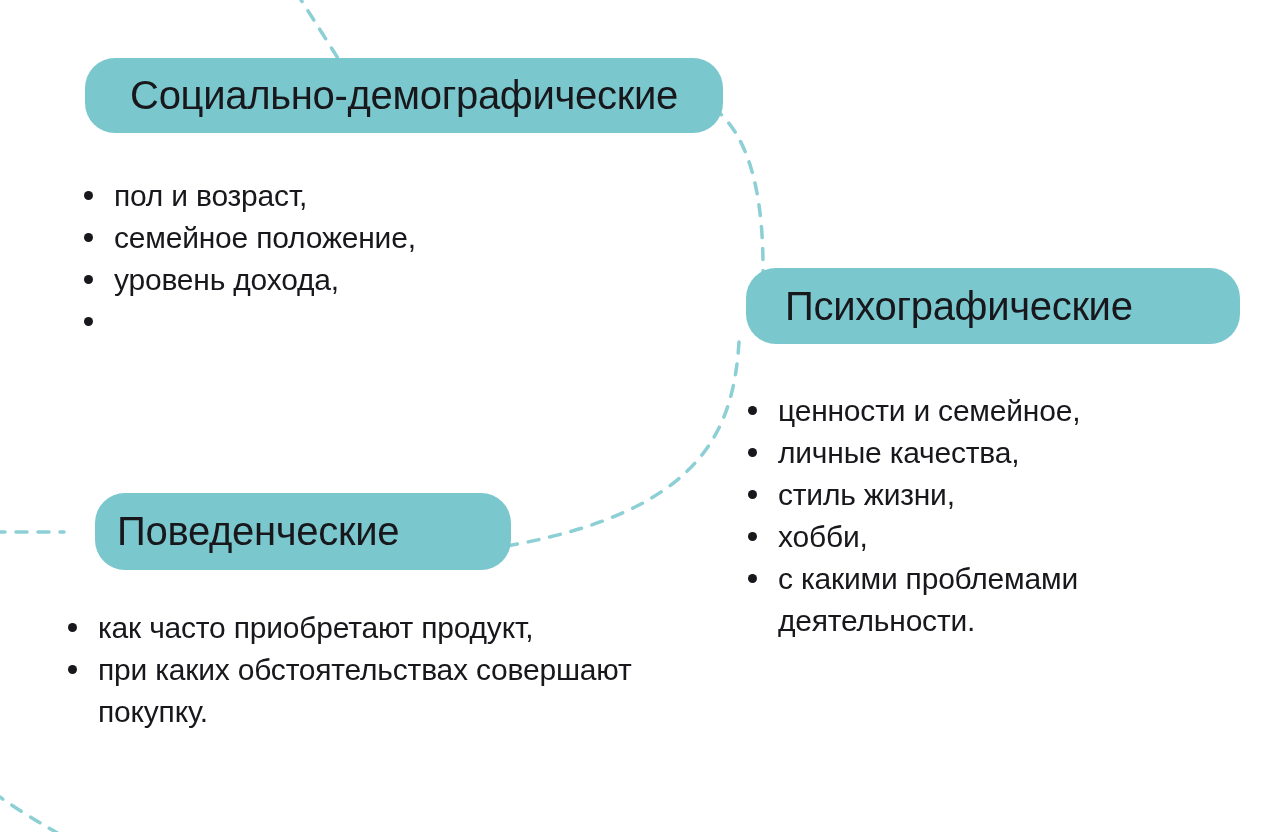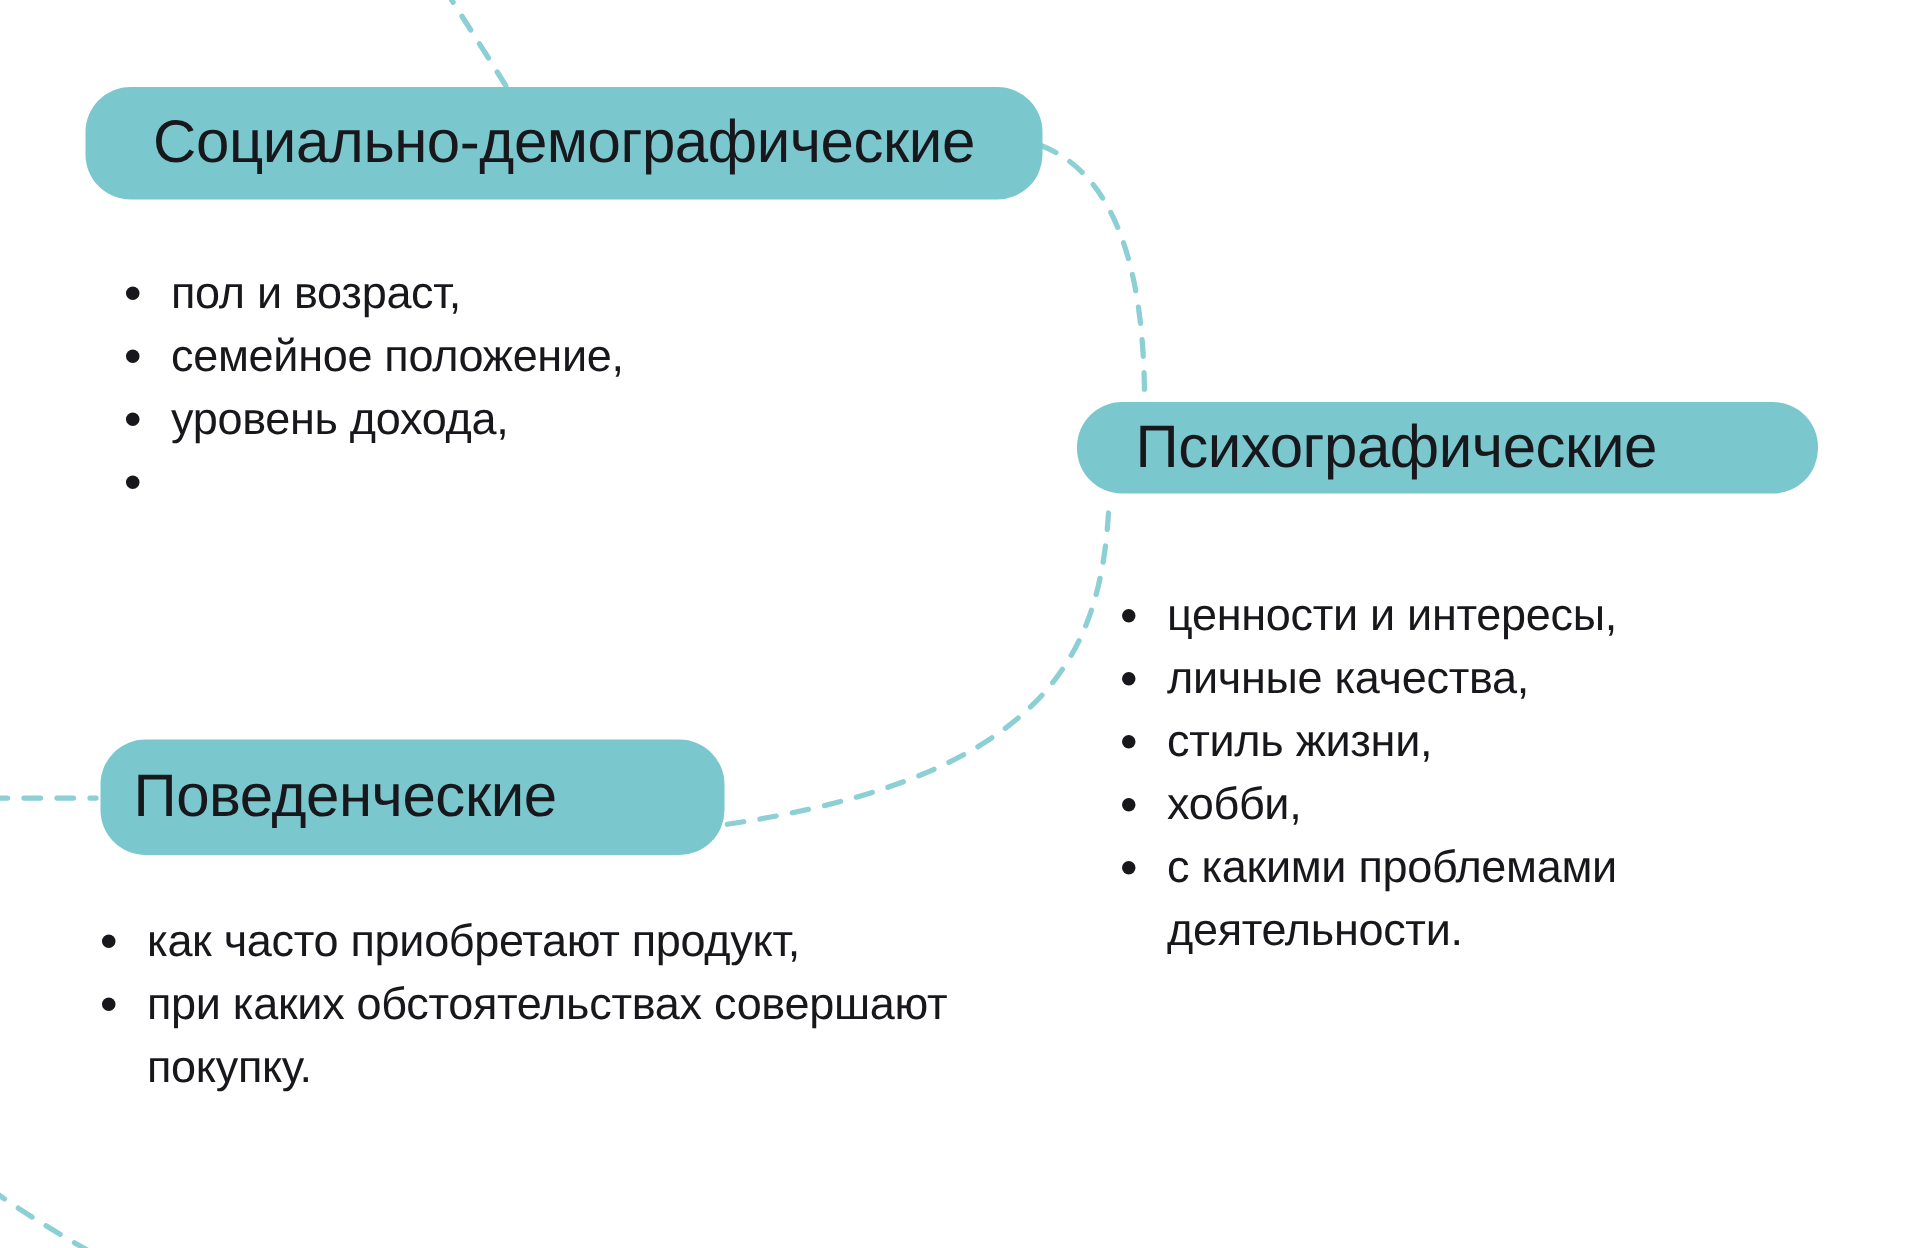--- a/index.html
+++ b/index.html
@@ -22,20 +22,21 @@
   }
   .pill {
     position: absolute;
     background: var(--node-fill, #7ac8ce);
     border-radius: 30px;
     display: flex;
     align-items: center;
     font-size: 40px;
     letter-spacing: -0.3px;
     color: var(--text, #17171c);
+    margin-left: 28px;
   }
   .pill.centered { justify-content: center; }
   .node-list {
     position: absolute;
     list-style: none;
     font-size: 30px;
     line-height: 42px;
     letter-spacing: -0.2px;
   }
   .node-list li { display: flex; }
@@ -47,21 +48,21 @@
     margin-top: 16px;
     margin-right: 21px;
   }
   .li-text { display: block; }
 
   
   #pill-socio   { left: 57px;  top: 58px;  width: 638px; height: 75px; }
   #list-socio   { left: 84px;  top: 175px; }
 
   
-  #pill-psycho  { left: 718px; top: 268px; width: 494px; height: 61px; padding-left: 39px; }
+  #pill-psycho  { left: 718px; top: 268px; width: 494px; height: 76px; padding-left: 39px; }
   #list-psycho  { left: 748px; top: 390px; }
   #list-psycho .li-text { max-width: 400px; }
 
   
   #pill-behav   { left: 67px;  top: 493px; width: 416px; height: 77px; padding-left: 22px; }
   #list-behav   { left: 68px;  top: 607px; }
   #list-behav .li-text { max-width: 560px; }
 </style>
 </head>
 <body>
@@ -96,21 +97,21 @@
       <span class="dot"></span>
     </li>
   </ul>
 
   <div class="pill" id="pill-psycho">
     <span>Психографические</span>
   </div>
   <ul class="node-list" id="list-psycho">
     <li>
       <span class="dot"></span>
-      <span class="li-text">ценности и интересы,</span>
+      <span class="li-text">ценности и семейное,</span>
     </li>
     <li>
       <span class="dot"></span>
       <span class="li-text">личные качества,</span>
     </li>
     <li>
       <span class="dot"></span>
       <span class="li-text">стиль жизни,</span>
     </li>
     <li>

